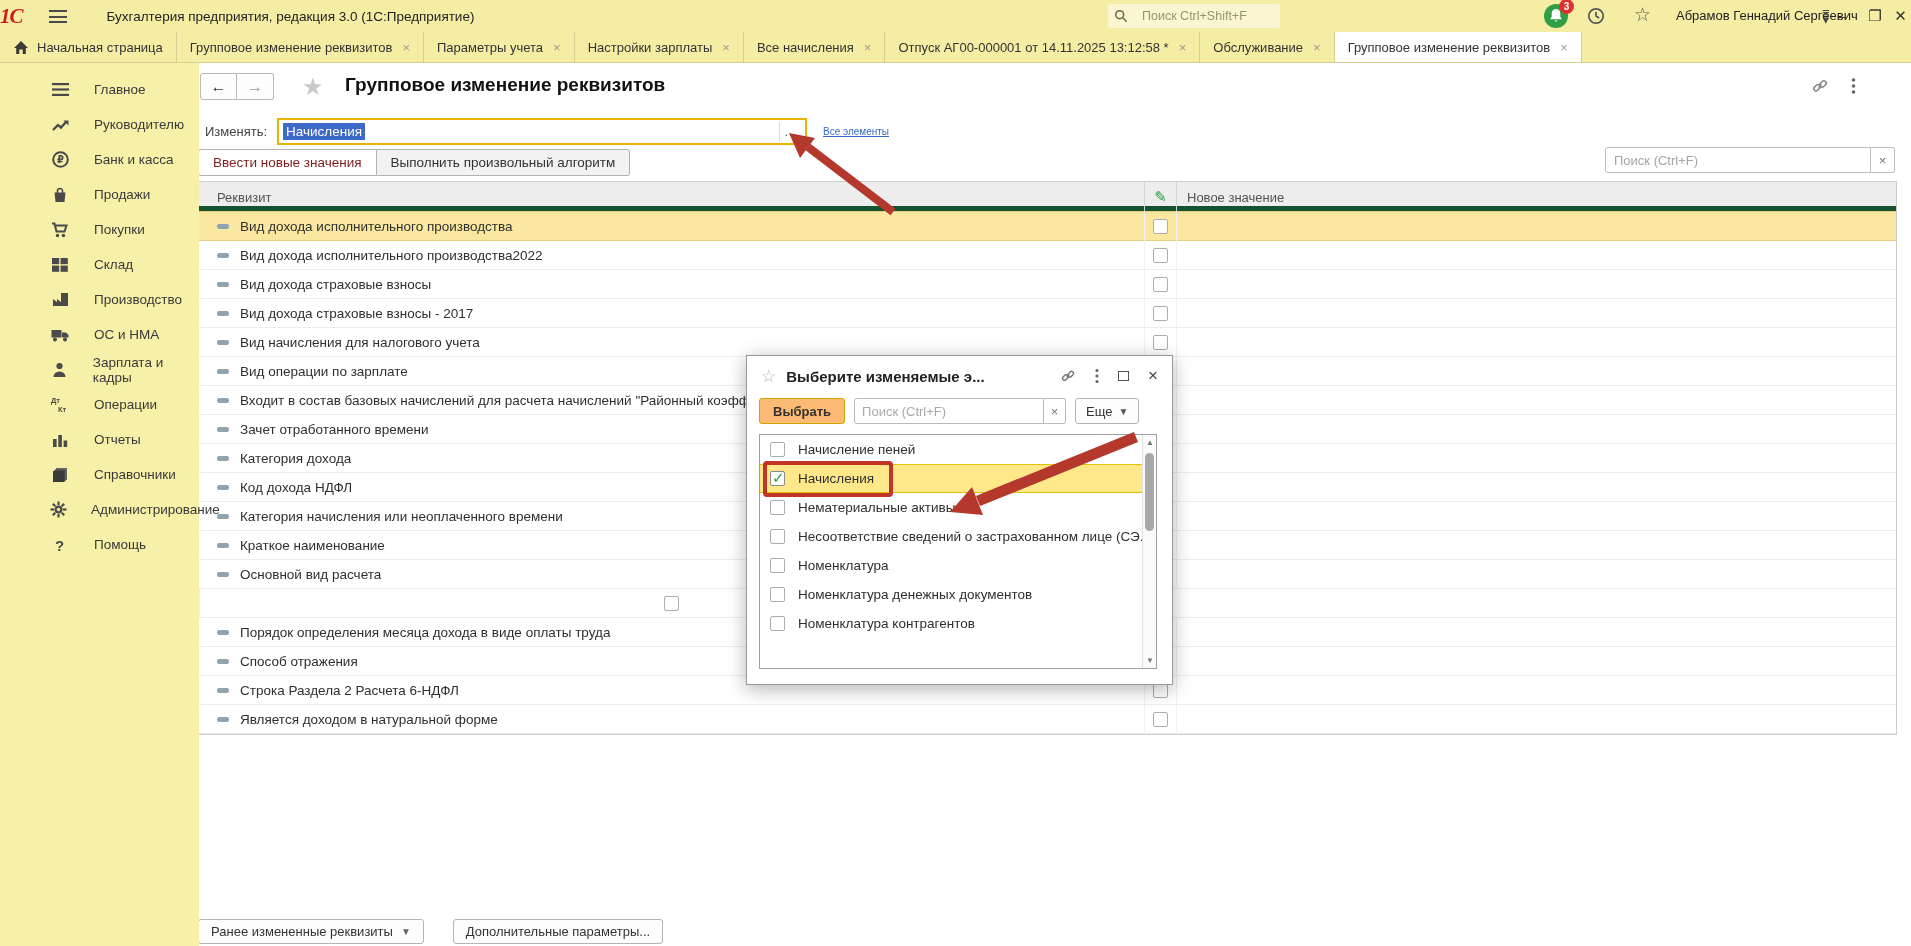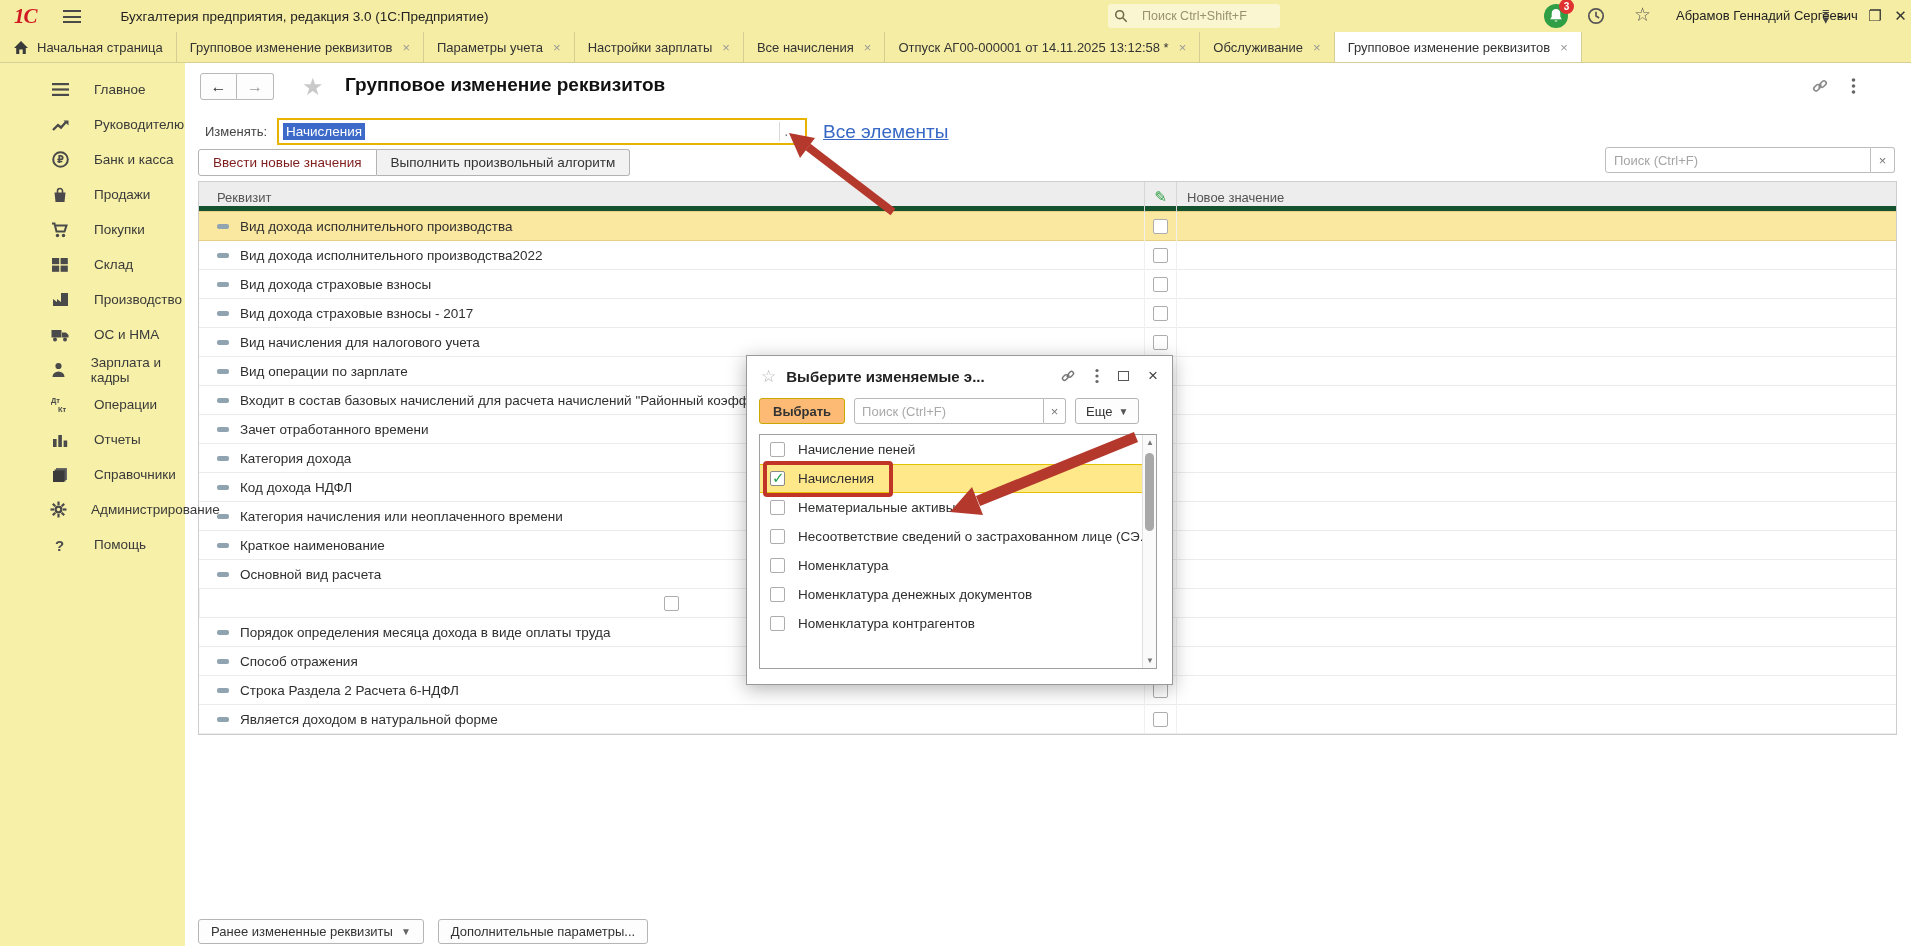--- a/index.html
+++ b/index.html
@@ -2,21 +2,21 @@
 <html><head>
 <meta charset="utf-8">
 <style>
   * { margin:0; padding:0; box-sizing:border-box; }
   html,body { width:1911px; height:946px; overflow:hidden; }
   body { font-family:"Liberation Sans","DejaVu Sans",sans-serif; font-size:13px; color:#333; background:#fff; position:relative; }
   .icon svg { display:block; }
 
   
   .titlebar { position:absolute; left:0; top:0; width:1911px; height:32px; background:#f6eda4; display:flex; align-items:center; z-index:5; }
-  .logo1c { font-family:"Liberation Serif","DejaVu Serif",serif; font-weight:bold; font-style:italic; color:#d01a22; font-size:21px; margin-left:14px; letter-spacing:-1px; }
+  .logo1c { font-family:"Liberation Serif","DejaVu Serif",serif; font-weight:bold; font-style:italic; color:#d01a22; font-size:21px; letter-spacing:-1px; }
   .hamburger { width:18px; height:13px; margin-left:26px; border-top:2px solid #4a4a4a; border-bottom:2px solid #4a4a4a; position:relative; cursor:pointer; }
   .hamburger::after { content:""; position:absolute; left:0; right:0; top:4px; height:2px; background:#4a4a4a; }
   .win-title { margin-left:40px; font-size:13.5px; color:#222; }
   .tb-search { position:absolute; left:1108px; top:4px; width:172px; height:24px; background:rgba(255,255,255,.5); border-radius:3px; display:flex; align-items:center; padding:0 6px;gap:8px; }
   .tb-search input { border:none; outline:none; background:transparent; font-size:12.5px; color:#333; width:140px; font-family:inherit; }
   .tb-search input::placeholder { color:#98926e; }
   .bell { position:absolute; left:1544px; top:4px; width:24px; height:24px; background:#2f9e44; border-radius:50%; cursor:pointer; }
   .bell .badge { position:absolute; right:-6px; top:-5px; min-width:15px; height:15px; background:#e03131; color:#fff; border-radius:8px; font-size:10px; line-height:15px; text-align:center; padding:0 3px; font-weight:bold; }
   .tb-ico { position:absolute; top:6px; cursor:pointer; }
   .tb-user { position:absolute; left:1676px; top:8px; font-size:13px; color:#222; cursor:pointer; }
@@ -24,42 +24,42 @@
   .winbtn { position:absolute; top:0; width:30px; height:32px; text-align:center; line-height:32px; font-size:15px; color:#333; cursor:pointer; }
 
   
   .tabbar { position:absolute; left:0; top:32px; width:1911px; height:31px; background:#f6eda4; border-bottom:1px solid #d6cf94; display:flex; z-index:4; }
   .tab { display:flex; align-items:center; padding:0 13px; border-right:1px solid #d6cf94; font-size:13px; color:#333; cursor:pointer; white-space:nowrap; }
   .tab.active { background:#fff; }
   .tab .tab-icon { margin-right:8px; display:inline-flex; }
   .tab .tab-close { margin-left:10px; color:#999; font-size:13px; line-height:13px; }
 
   
-  .sidebar { position:absolute; left:0; top:63px; width:185px; height:883px; background:#f7f0a8; padding-top:9px; z-index:3; }
+  .sidebar { position:absolute; left:0; top:63px; width:199px; height:883px; background:#f7f0a8; padding-top:9px; z-index:3; }
   .side-item { height:35px; display:flex; align-items:center; padding-left:50px; cursor:pointer; color:#3a3a3a; font-size:13.5px; }
   .side-item .s-ico { width:20px; height:18px; margin-right:24px; display:flex; align-items:center; justify-content:center; }
 
   
   .main { position:absolute; left:185px; top:63px; width:1726px; height:883px; background:#fff; }
 
   .navbtns { position:absolute; left:15px; top:10px; display:flex; }
   .navbtn { width:37px; height:27px; background:#fdfdfd; border:1px solid #b9b9b9; display:flex; align-items:center; justify-content:center; font-size:16px; cursor:pointer; }
   .navbtn:first-child { border-radius:3px 0 0 3px; }
   .navbtn:last-child { border-radius:0 3px 3px 0; border-left:none; color:#9a9a9a; }
   .fav-star { position:absolute; left:117px; top:10px; font-size:24px; color:#c9c9c9; cursor:pointer; }
   .page-title { position:absolute; left:160px; top:11px; font-size:19px; font-weight:bold; color:#111; }
   .head-icons { position:absolute; right:55px; top:14px; display:flex; gap:22px; }
   .head-icons .icon { cursor:pointer; }
 
   .change-row { position:absolute; left:20px; top:55px; display:flex; align-items:center; }
   .change-label { color:#444; margin-right:10px; }
   .change-input { width:530px; height:27px; border:2px solid #e9b400; background:#fff; display:flex; align-items:center; padding-left:4px; position:relative; cursor:text; }
   .sel-text { background:#3d69c8; color:#fff; padding:1px 3px; font-size:13.5px; }
   .dots-btn { position:absolute; right:2px; top:2px; bottom:2px; width:24px; border-left:1px solid #d9d9d9; color:#666; display:flex; align-items:center; justify-content:center; cursor:pointer; background:#fff; letter-spacing:1px; }
-  .all-link { margin-left:16px; color:#3768c5; text-decoration:underline; cursor:pointer; font-size:19px; }
+  .all-link { margin-left:16px; color:#3768c5; text-decoration:underline; cursor:pointer; font-size:10px; }
 
   .mode-btns { position:absolute; left:13px; top:86px; display:flex; }
   .mode-btn { height:27px; padding:0 14px; border:1px solid #b3b3b3; background:#fff; display:flex; align-items:center; font-size:13.5px; cursor:pointer; }
   .mode-btn.first { border-radius:3px 0 0 3px; color:#7f1d1d; }
   .mode-btn.second { border-radius:0 3px 3px 0; border-left:none; color:#333; background:#f2f2f2; }
 
   .top-search { position:absolute; right:16px; top:84px; display:flex; }
   .top-search input { width:266px; height:26px; border:1px solid #bdbdbd; border-radius:3px 0 0 3px; padding:0 8px; font-size:13px; color:#333; outline:none; font-family:inherit; }
   .top-search input::placeholder { color:#a5a5a5; }
   .top-search .clr { width:24px; height:26px; border:1px solid #bdbdbd; border-left:none; border-radius:0 3px 3px 0; background:#fff; color:#777; display:flex; align-items:center; justify-content:center; cursor:pointer; }
@@ -71,21 +71,21 @@
   .g-head .h-chk { text-align:center; border-left:1px solid #d6d6d6; border-right:1px solid #d6d6d6; height:30px; line-height:30px; color:#2f9e44; font-size:15px; }
   .g-head .h-val { padding-left:10px; }
   .trow { display:grid; grid-template-columns:945px 33px 1fr; height:29px; border-bottom:1px solid #ececec; align-items:center; cursor:pointer; background:#fff; }
   .trow .c-req { display:flex; align-items:center; padding-left:18px; overflow:hidden; white-space:nowrap; color:#2f2f2f; font-size:13.5px; }
   .dash { width:12px; height:5px; background:#8fa3b0; border-radius:2px; margin-right:11px; flex:none; }
   .trow .c-chk { display:flex; align-items:center; justify-content:center; border-left:1px solid #f0f0f0; border-right:1px solid #f0f0f0; height:29px; }
   .cbox { width:15px; height:15px; border:1px solid #adadad; border-radius:2px; background:#fff; }
   .trow.selected { background:#fbe8a0; border-top:1px solid #e7d084; border-bottom:1px solid #e7d084; height:30px; margin-top:-1px; }
 
   
-  .footer-btns { position:absolute; left:13px; bottom:2px; display:flex; gap:14px; }
+  .footer-btns { position:absolute; left:13px; bottom:2px; display:flex; gap:29px; }
   .f-btn { height:25px; border:1px solid #b5b5b5; border-radius:3px; background:#fdfdfd; padding:0 12px; display:flex; align-items:center; font-size:13px; color:#333; cursor:pointer; }
   .f-btn .caret { margin-left:8px; color:#666; font-size:10px; }
 
   
   .dialog { position:absolute; left:746px; top:355px; width:427px; height:330px; background:#fff; border:1px solid #999; box-shadow:0 4px 18px rgba(0,0,0,.3); z-index:20; }
   .d-head { height:40px; display:flex; align-items:center; padding:0 14px; }
   .d-star { color:#b5b5b5; font-size:17px; margin-right:10px; }
   .d-title { font-size:15px; font-weight:bold; color:#222; white-space:nowrap; overflow:hidden; width:230px; }
   .d-hicons { margin-left:auto; display:flex; align-items:center; gap:19px; }
   .d-hicons .icon { cursor:pointer; color:#555; }

